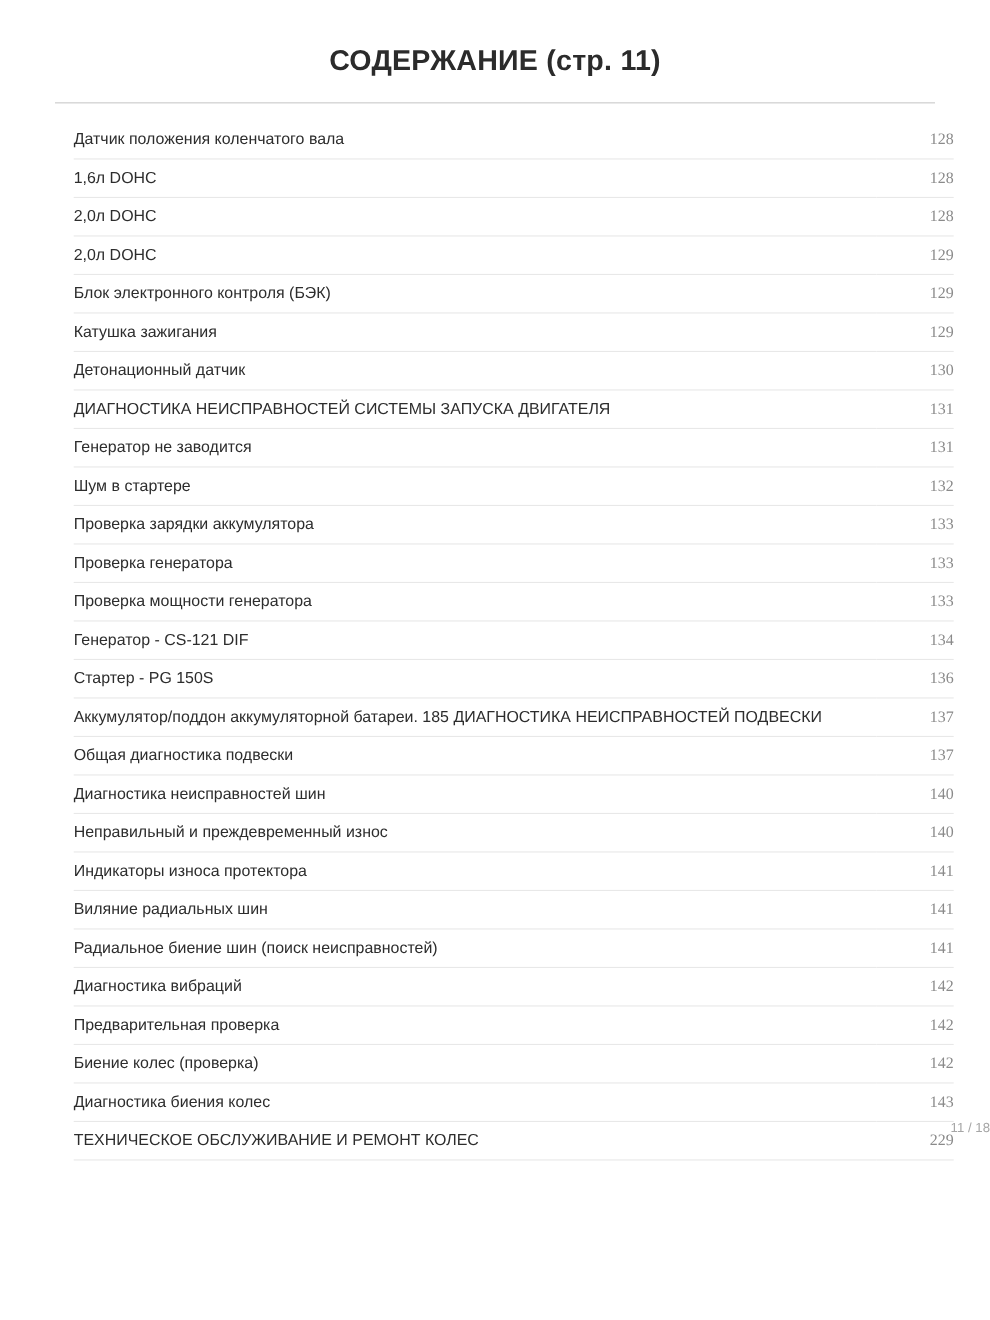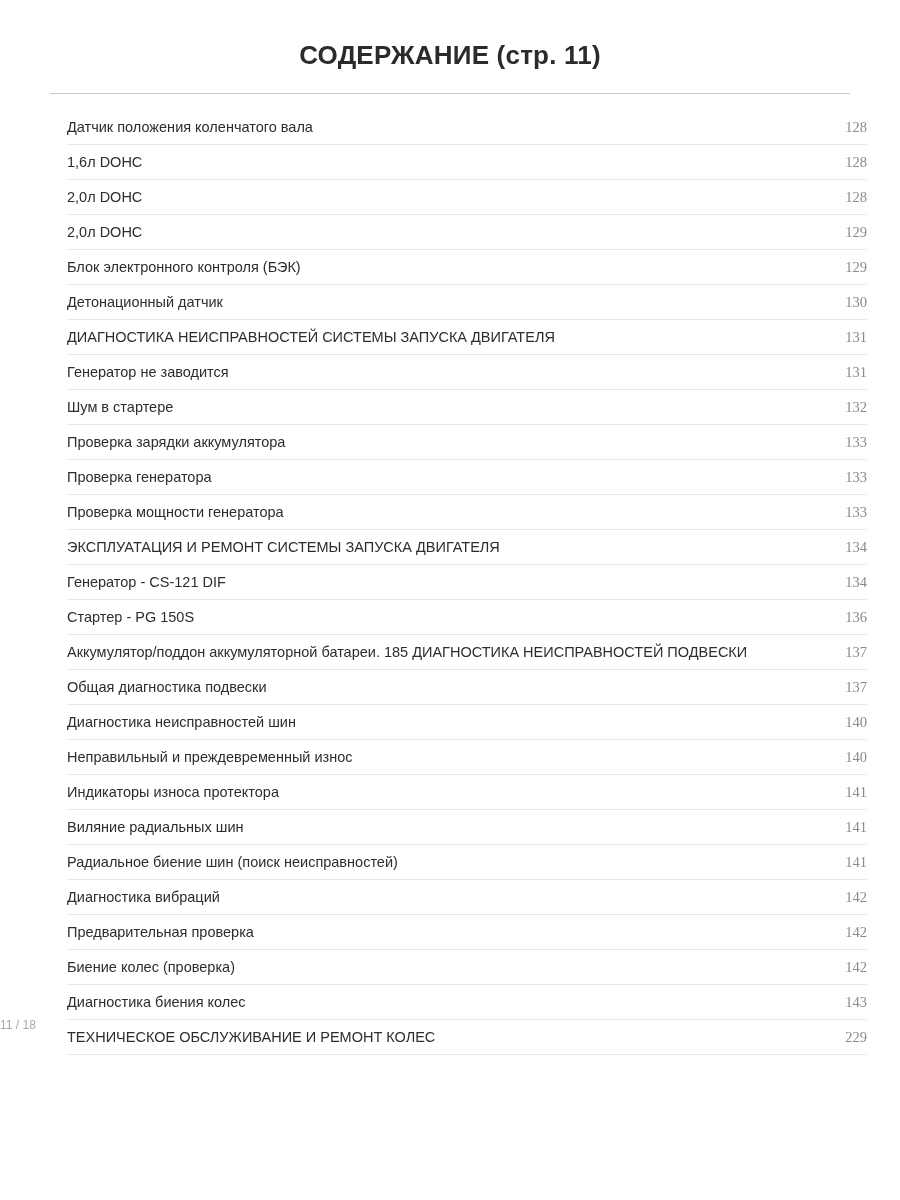--- a/index.html
+++ b/index.html
@@ -62,21 +62,21 @@
     text-align: right;
     color: #8a8a8a;
     white-space: nowrap;
     font-family: Liberation Serif, serif;
   }
   .footer {
     position: absolute;
     left: 0;
     right: 0;
     bottom: 44px;
-    text-align: left;
+    text-align: right;
     font-size: 12px;
     color: #a6a6a6;
   }
 </style>
 </head>
 <body>
 
 <div class="page">
 
   <h1 class="doc-title">СОДЕРЖАНИЕ (стр. 11)</h1>
@@ -99,20 +99,24 @@
         </tr>
         <tr>
           <td class="entry-title">2,0л DOHC</td>
           <td class="entry-page">129</td>
         </tr>
         <tr>
           <td class="entry-title">Блок электронного контроля (БЭК)</td>
           <td class="entry-page">129</td>
         </tr>
         <tr>
+          <td class="entry-title">Катушка зажигания</td>
+          <td class="entry-page">129</td>
+        </tr>
+        <tr>
           <td class="entry-title">Детонационный датчик</td>
           <td class="entry-page">130</td>
         </tr>
         <tr>
           <td class="entry-title">ДИАГНОСТИКА НЕИСПРАВНОСТЕЙ СИСТЕМЫ ЗАПУСКА ДВИГАТЕЛЯ</td>
           <td class="entry-page">131</td>
         </tr>
         <tr>
           <td class="entry-title">Генератор не заводится</td>
           <td class="entry-page">131</td>
@@ -127,24 +131,20 @@
         </tr>
         <tr>
           <td class="entry-title">Проверка генератора</td>
           <td class="entry-page">133</td>
         </tr>
         <tr>
           <td class="entry-title">Проверка мощности генератора</td>
           <td class="entry-page">133</td>
         </tr>
         <tr>
-          <td class="entry-title">ЭКСПЛУАТАЦИЯ И РЕМОНТ СИСТЕМЫ ЗАПУСКА ДВИГАТЕЛЯ</td>
-          <td class="entry-page">134</td>
-        </tr>
-        <tr>
           <td class="entry-title">Генератор - CS-121 DIF</td>
           <td class="entry-page">134</td>
         </tr>
         <tr>
           <td class="entry-title">Стартер - PG 150S</td>
           <td class="entry-page">136</td>
         </tr>
         <tr>
           <td class="entry-title">Аккумулятор/поддон аккумуляторной батареи. 185 ДИАГНОСТИКА НЕИСПРАВНОСТЕЙ ПОДВЕСКИ</td>
           <td class="entry-page">137</td>

